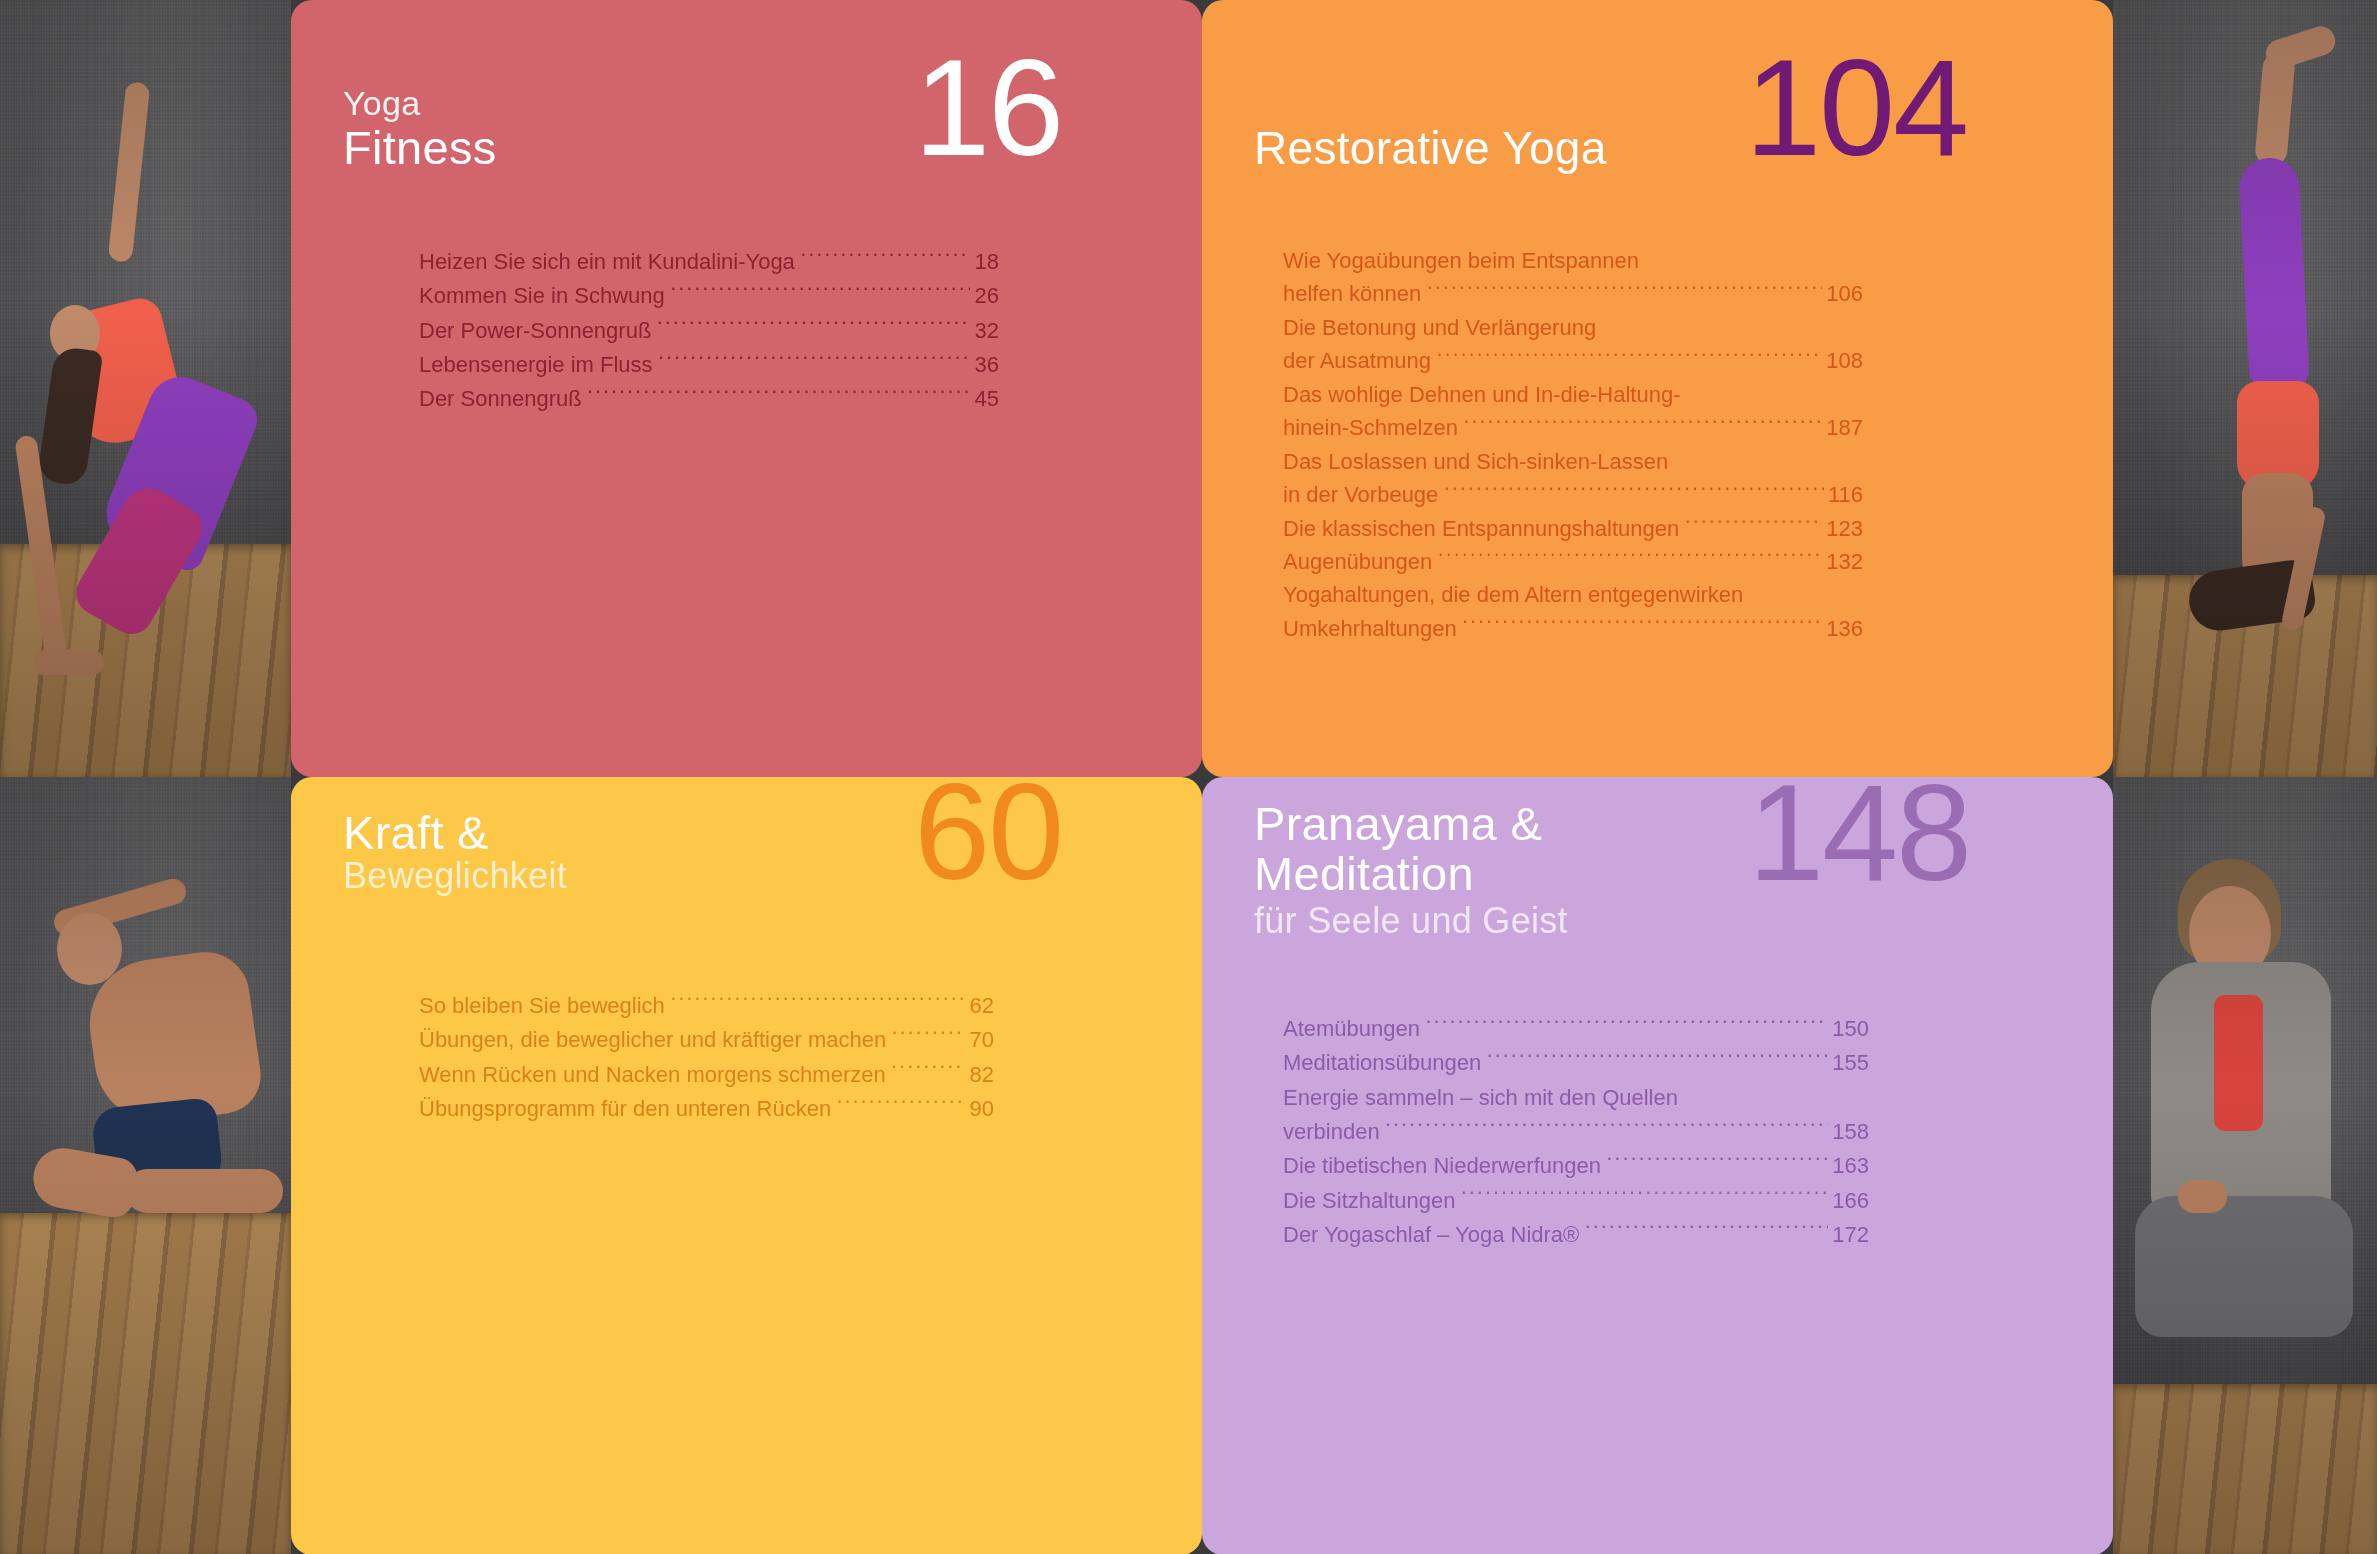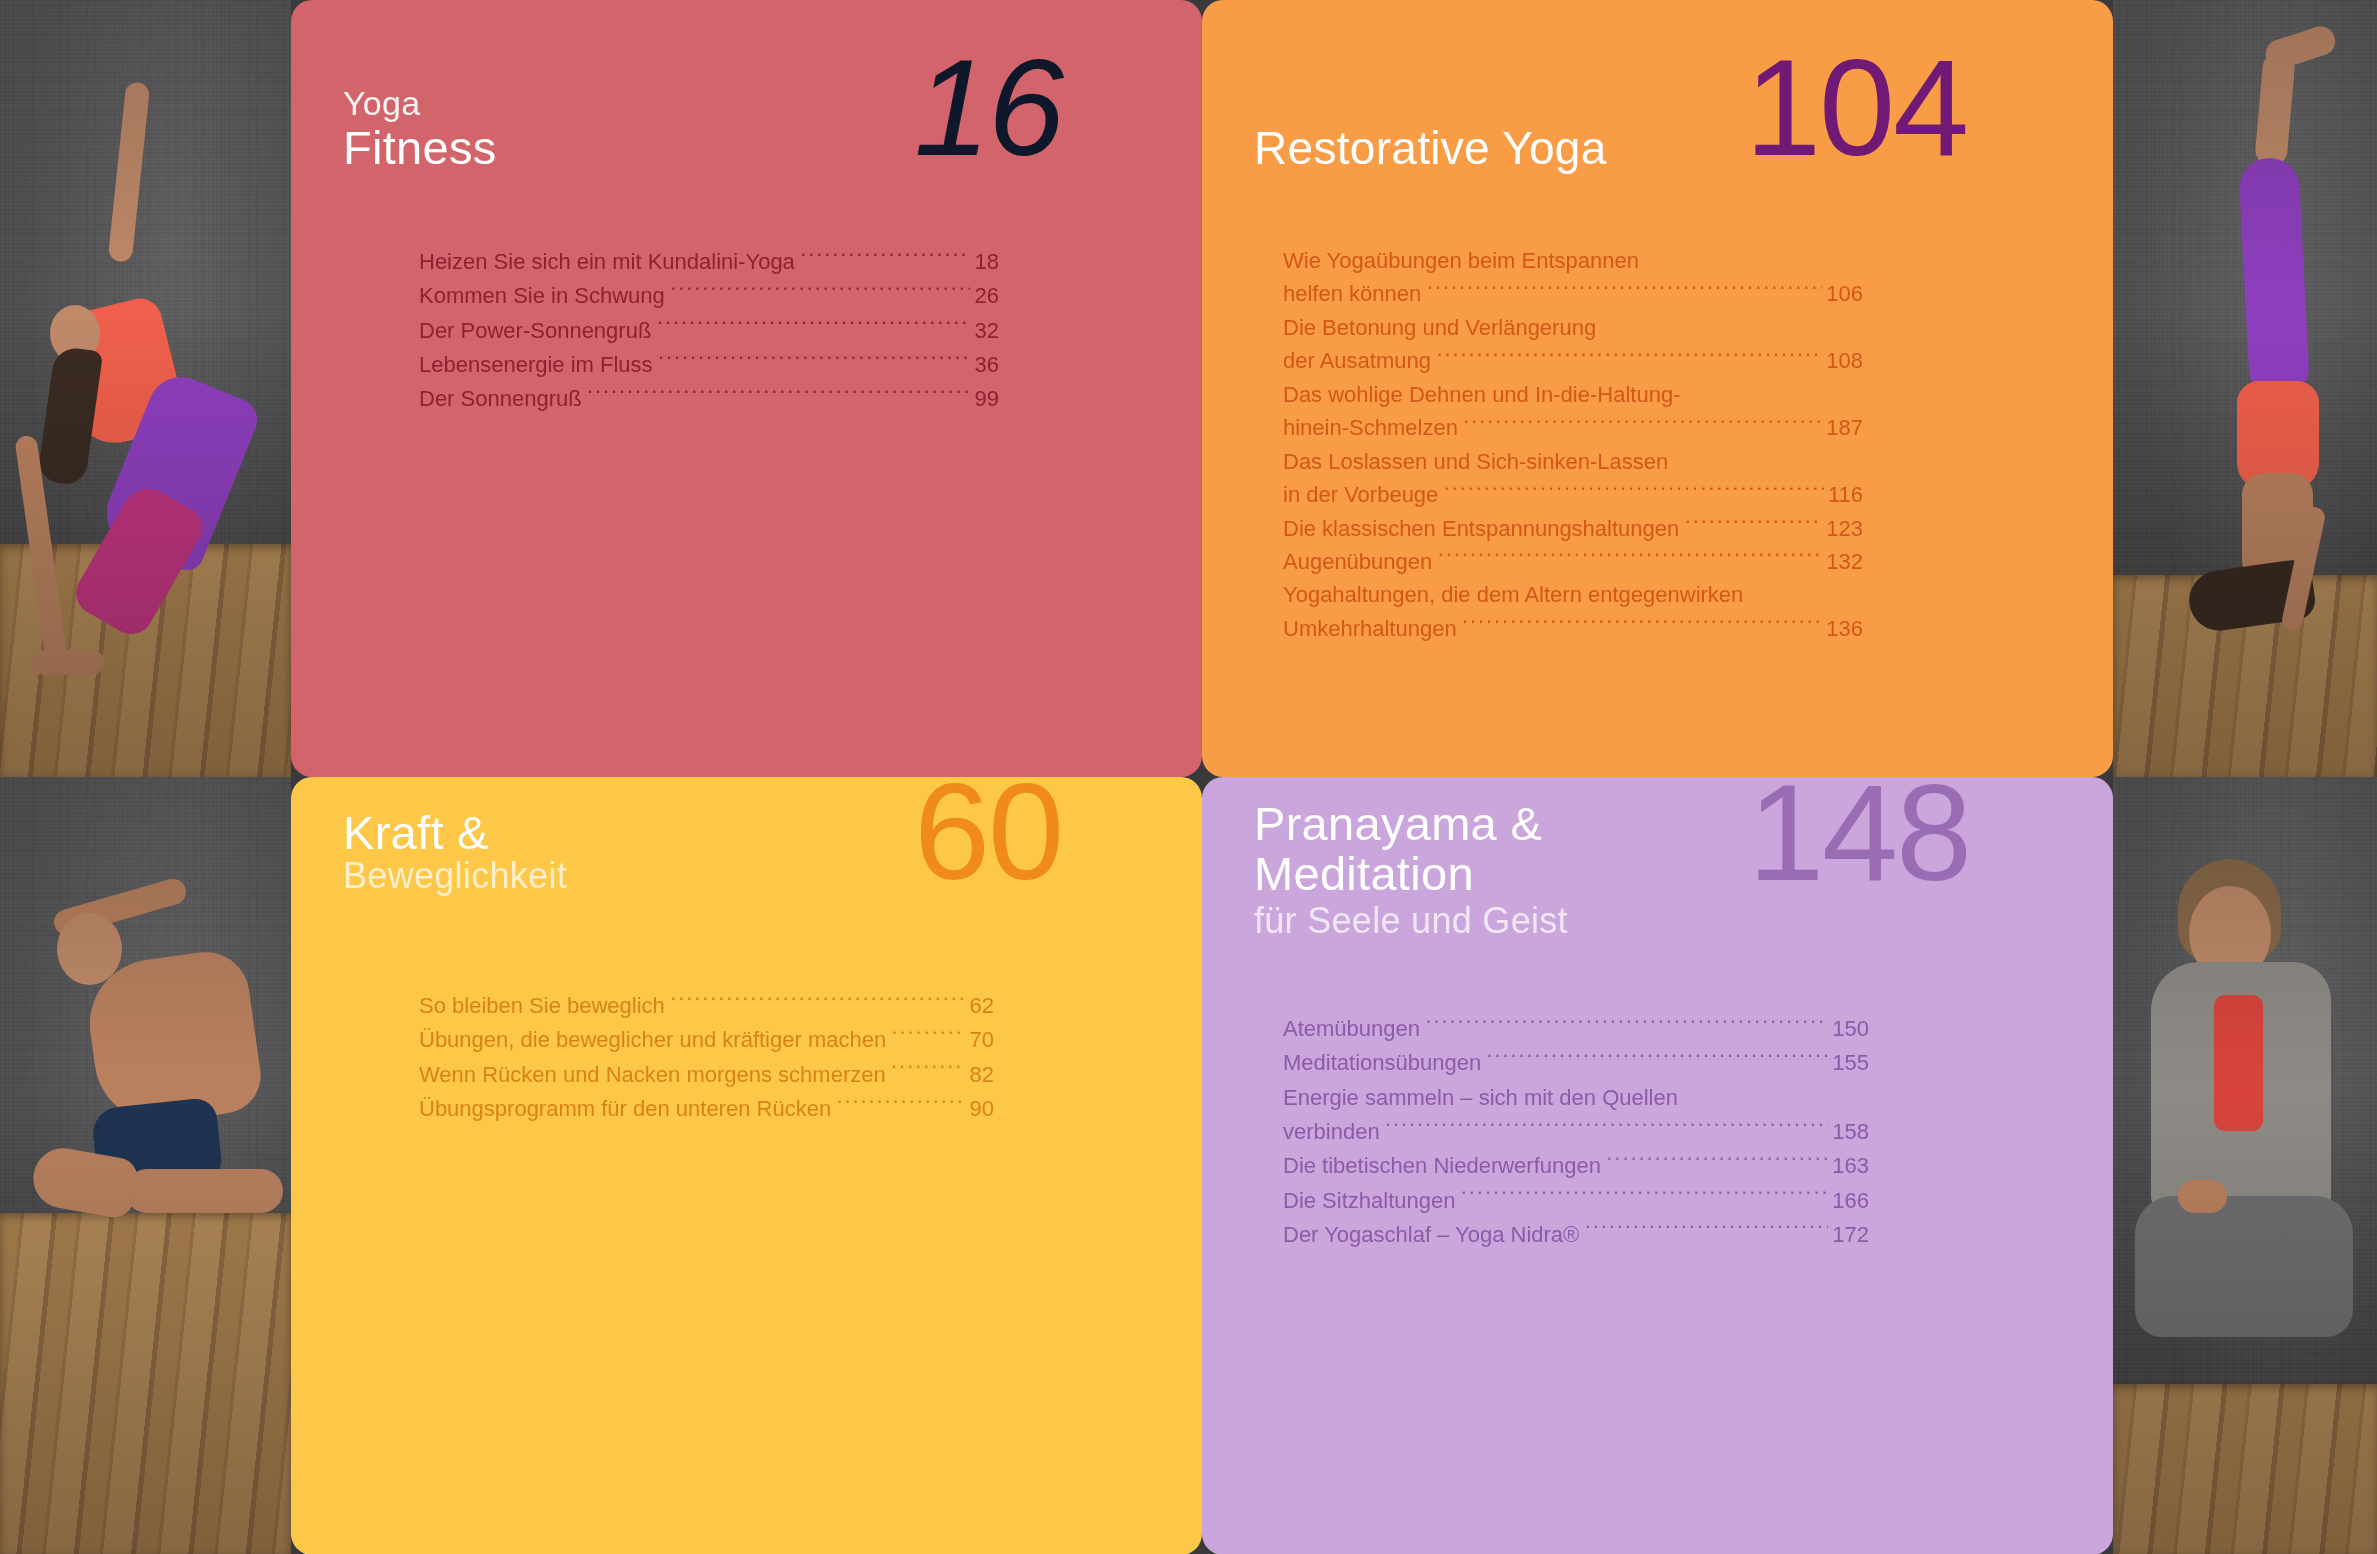--- a/index.html
+++ b/index.html
@@ -83,21 +83,21 @@
   .title  { font-size: 47px; color: #ffffff; }
   .subtitle { font-size: 36px; color: rgba(255,255,255,0.72); }
 
   .bignum {
     position: absolute;
     font-size: 137px;
     line-height: .86;
     font-weight: 300;
     letter-spacing: -2.2px;
   }
-  .num-red    { color: #0f172a; font-style: italic; }
+  .num-red    { color: #ffffff; }
   .num-orange { color: #701a75; text-align: right; }
   .num-yellow { color: #ef8a1b; }
   .num-purple { color: #9a6cb4; }
 
   .toc { position: absolute; }
   .toc-row {
     display: flex;
     align-items: baseline;
     font-size: 22px;
     line-height: 1.56;
@@ -180,21 +180,21 @@
           <span class="pg">32</span>
         </div>
         <div class="toc-row t-red">
           <span class="txt">Lebensenergie im Fluss</span>
           <span class="dots"></span>
           <span class="pg">36</span>
         </div>
         <div class="toc-row t-red">
           <span class="txt">Der Sonnengruß</span>
           <span class="dots"></span>
-          <span class="pg">99</span>
+          <span class="pg">45</span>
         </div>
       </div>
     </div>
   </div>
 
   <div class="block b-orange blk2">
     <div class="blk-inner" style="position:absolute;inset:0;">
       <div class="title">Restorative Yoga</div>
       <div class="bignum num-orange">104</div>
       <div class="toc">

